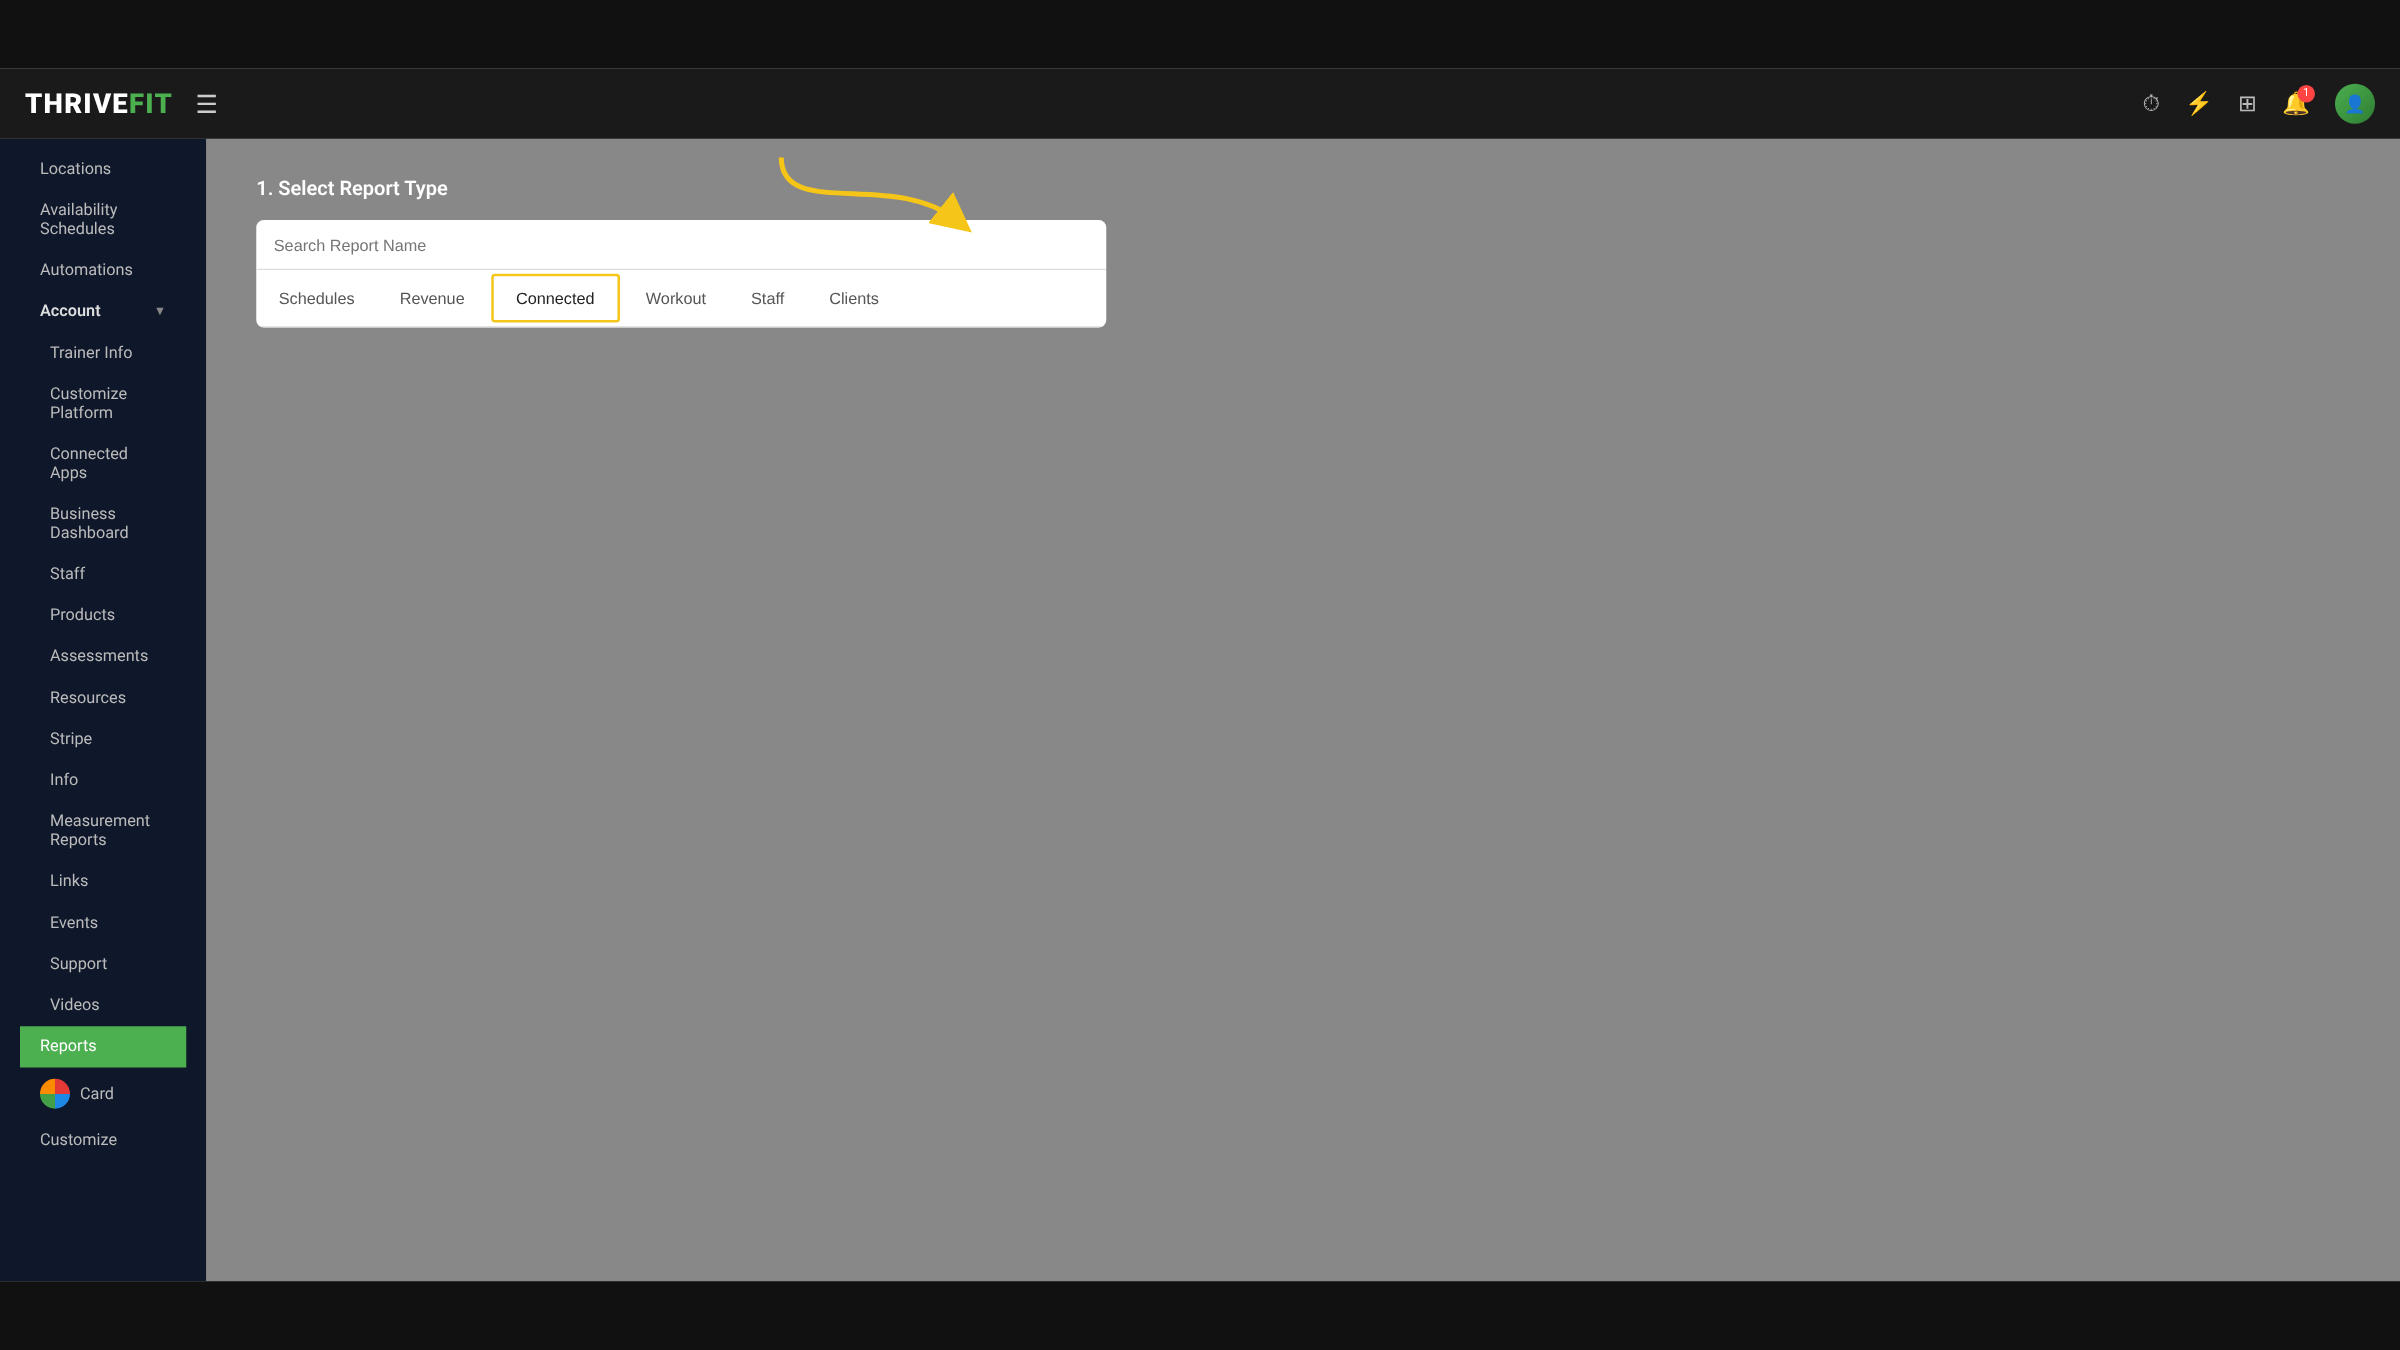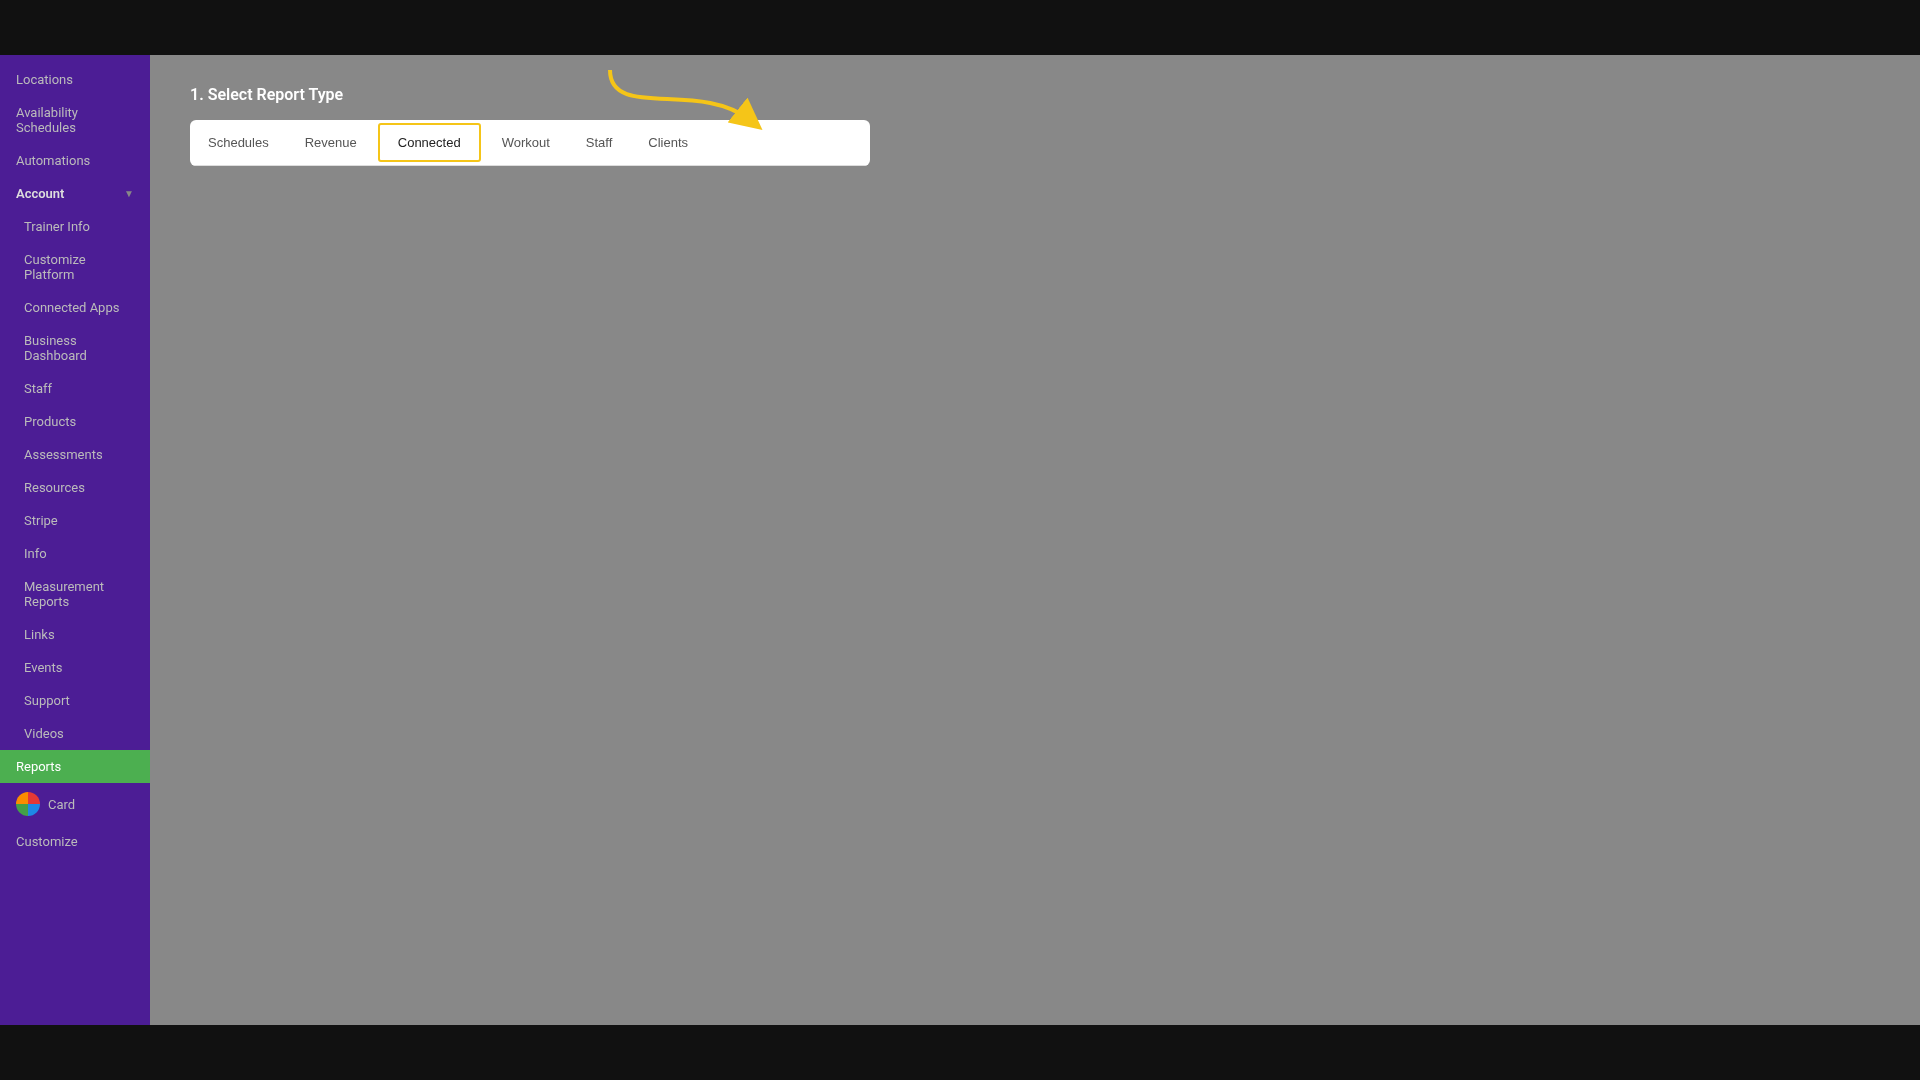--- a/index.html
+++ b/index.html
@@ -104,25 +104,25 @@
 
     
     .body {
       flex: 1;
       display: flex;
       overflow: hidden;
     }
 
     
     .sidebar {
-      width: 150px;
-      background: #4c1d95;
+      width: 165px;
+      background: #0f172a;
       flex-shrink: 0;
       overflow-y: auto;
-      padding: 8px 0;
+      padding: 8px 16px;
     }
     .sidebar::-webkit-scrollbar { width: 4px; }
     .sidebar::-webkit-scrollbar-thumb { background: #444; }
 
     .sidebar-item {
       padding: 9px 16px;
       color: #bbb;
       font-size: 13px;
       cursor: pointer;
       display: flex;
@@ -234,20 +234,38 @@
       background: conic-gradient(#e53935 0deg 90deg, #1e88e5 90deg 180deg, #43a047 180deg 270deg, #fb8c00 270deg 360deg);
     }
   </style>
 </head>
 <body>
 
 <div class="top-bar"></div>
 
 <div class="app-wrapper">
 
+  <div class="header">
+    <div class="header-left">
+      <div class="logo">
+        <span>THRIVE</span><span class="fit">FIT</span>
+      </div>
+      <div class="hamburger">☰</div>
+    </div>
+    <div class="header-right">
+      <div class="header-icon" style="font-size:18px;">⏱</div>
+      <div class="header-icon" style="font-size:18px;">⚡</div>
+      <div class="header-icon" style="font-size:18px;">⊞</div>
+      <div class="header-icon" style="font-size:18px; position:relative;">
+        🔔
+        <div class="badge">1</div>
+      </div>
+      <div class="avatar">👤</div>
+    </div>
+  </div>
 
   <div class="body">
 
     <div class="sidebar">
       <div class="sidebar-item">
         <span>Locations</span>
       </div>
       <div class="sidebar-item">
         <span>Availability Schedules</span>
       </div>
@@ -326,20 +344,23 @@
           <defs>
             <marker id="arrowhead" markerWidth="8" markerHeight="8" refX="4" refY="4" orient="auto">
               <path d="M0,0 L8,4 L0,8 Z" fill="#f5c518"></path>
             </marker>
           </defs>
 
           <path d="M 30,10 C 30,60 120,20 170,60" stroke="#f5c518" stroke-width="4" fill="none" marker-end="url(#arrowhead)"></path>
         </svg>
 
         <div class="report-card">
+          <div class="search-bar">
+            <input type="text" placeholder="Search Report Name" style="">
+          </div>
           <div class="tabs-row">
             <button class="tab">Schedules</button>
             <button class="tab">Revenue</button>
             <button class="tab active">Connected</button>
             <button class="tab">Workout</button>
             <button class="tab">Staff</button>
             <button class="tab">Clients</button>
           </div>
         </div>
       </div>

